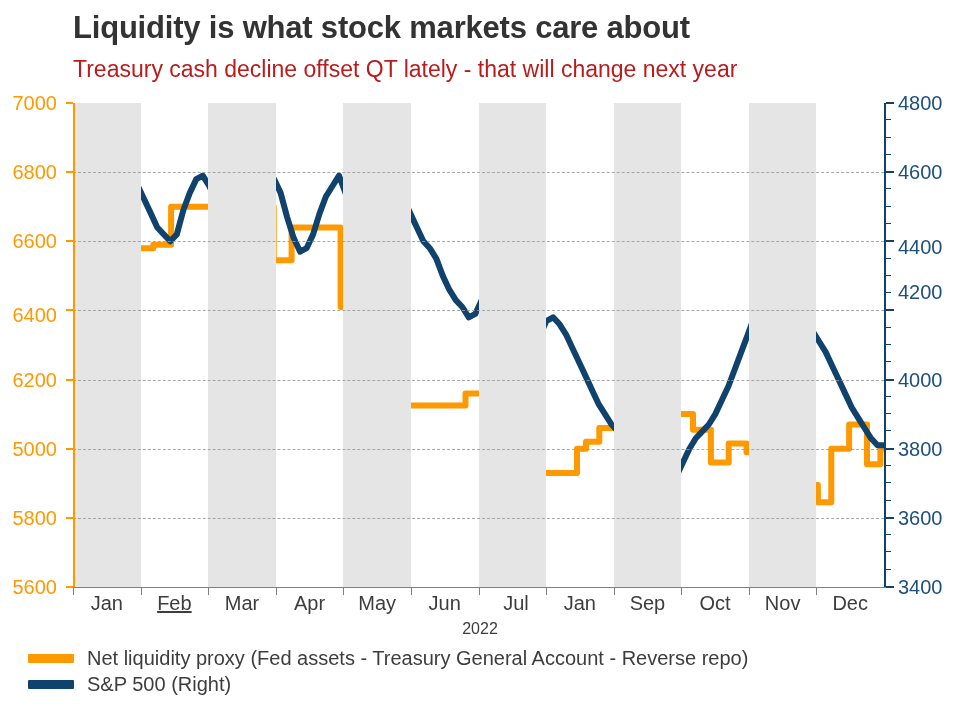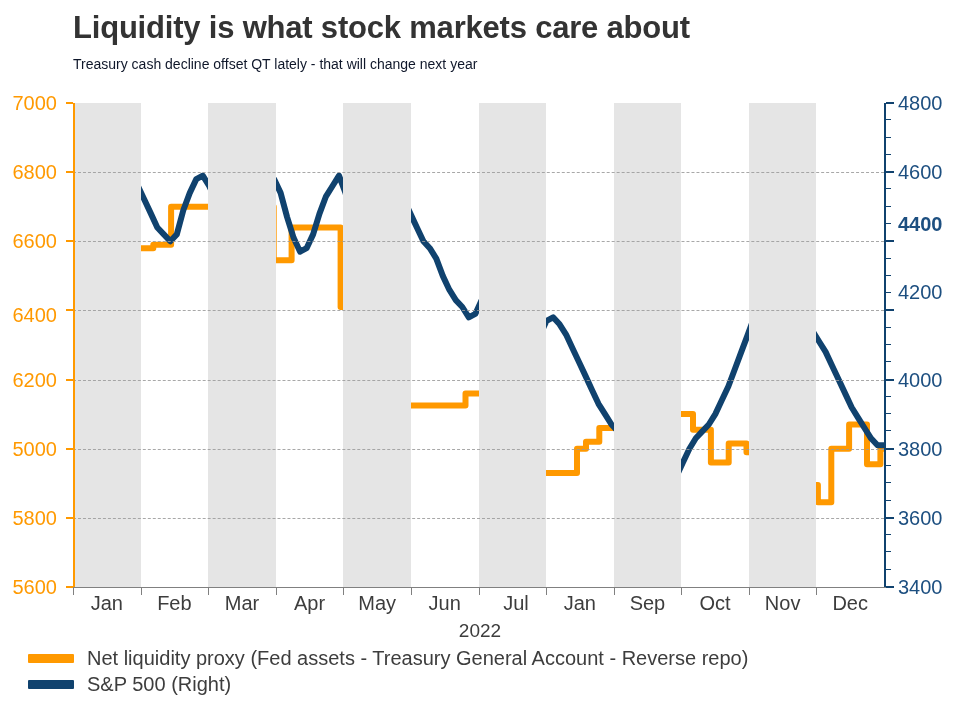--- a/index.html
+++ b/index.html
@@ -10,21 +10,21 @@
   }
   #chart-root{position:absolute;inset:0;}
 
   .title{
     position:absolute;left:73px;top:10px;width:870px;
     font-size:31px;font-weight:bold;color:#333333;
     letter-spacing:-0.2px;white-space:nowrap;
   }
   .subtitle{
     position:absolute;left:73px;top:56px;width:880px;
-    font-size:14px;font-weight:normal;color:#0f172a;
+    font-size:23px;font-weight:normal;color:#b91c1c;
     white-space:nowrap;
   }
 
   .plot{
     position:absolute;left:73px;top:103px;width:811px;height:484px;
     background:#ffffff;
   }
   .band{position:absolute;top:0;bottom:0;background:#e5e5e5;}
   .gridline{
     position:absolute;left:0;right:0;height:0;
@@ -52,21 +52,21 @@
   .ylabel-right{
     position:absolute;left:898px;font-size:20px;color:#1d4f80;
     white-space:nowrap;transform:translateY(-50%);
   }
   .xlabel{
     position:absolute;top:592px;font-size:20px;color:#3d3d3d;
     transform:translateX(-50%);white-space:nowrap;
   }
   .xaxis-title{
     position:absolute;top:620px;left:0;width:960px;text-align:center;
-    font-size:19px;color:#3d3d3d;
+    font-size:16px;color:#3d3d3d;
   }
 
   .legend{position:absolute;left:28px;top:645px;}
   .legend-row{display:flex;align-items:center;height:26px;}
   .legend-swatch{width:46px;height:9px;flex:0 0 auto;border-radius:1px;}
   .legend-label{margin-left:13px;font-size:20px;color:#3d3d3d;white-space:nowrap;}
 
   .source{
     position:absolute;right:16px;top:694px;font-size:17px;color:#555555;
     white-space:nowrap;
@@ -146,36 +146,36 @@
       <div class="ylabel-right" style="top: 379.571px;">4000</div>
       <div class="tick-right-minor" style="top: 361.286px;"></div>
       <div class="tick-right-minor" style="top: 344px;"></div>
       <div class="tick-right-minor" style="top: 326.714px;"></div>
       <div class="tick-right-major" style="top: 309.429px;"></div>
       <div class="ylabel-right" style="top: 292px; text-align: center;">4200</div>
       <div class="tick-right-minor" style="top: 292.143px;"></div>
       <div class="tick-right-minor" style="top: 274.857px;"></div>
       <div class="tick-right-minor" style="top: 257.571px;"></div>
       <div class="tick-right-major" style="top: 240.286px;"></div>
-      <div class="ylabel-right" style="top: 224px; font-weight: bold;">4400</div>
+      <div class="ylabel-right" style="top: 247px;">4400</div>
       <div class="tick-right-minor" style="top: 223px;"></div>
       <div class="tick-right-minor" style="top: 205.714px;"></div>
       <div class="tick-right-minor" style="top: 188.429px;"></div>
       <div class="tick-right-major" style="top: 171.143px;"></div>
       <div class="ylabel-right" style="top: 172.143px;">4600</div>
       <div class="tick-right-minor" style="top: 153.857px;"></div>
       <div class="tick-right-minor" style="top: 136.571px;"></div>
       <div class="tick-right-minor" style="top: 119.286px;"></div>
       <div class="tick-right-major" style="top: 102px;"></div>
       <div class="ylabel-right" style="top: 103px;">4800</div>
     </div>
   <div id="x-axis">
       <div class="xlabel" style="left: 106.792px;">Jan</div>
       <div class="tick-x" style="left: 73px;"></div>
-      <div class="xlabel" style="left: 174.375px;">Feb</div>
+      <div class="xlabel" style="left: 174.375px; text-decoration: underline;">Feb</div>
       <div class="tick-x" style="left: 140.583px;"></div>
       <div class="xlabel" style="left: 241.958px;">Mar</div>
       <div class="tick-x" style="left: 208.167px;"></div>
       <div class="xlabel" style="left: 309.542px;">Apr</div>
       <div class="tick-x" style="left: 275.75px;"></div>
       <div class="xlabel" style="left: 377.125px;">May</div>
       <div class="tick-x" style="left: 343.333px;"></div>
       <div class="xlabel" style="left: 444.708px;">Jun</div>
       <div class="tick-x" style="left: 410.917px;"></div>
       <div class="xlabel" style="left: 516px;">Jul</div>

